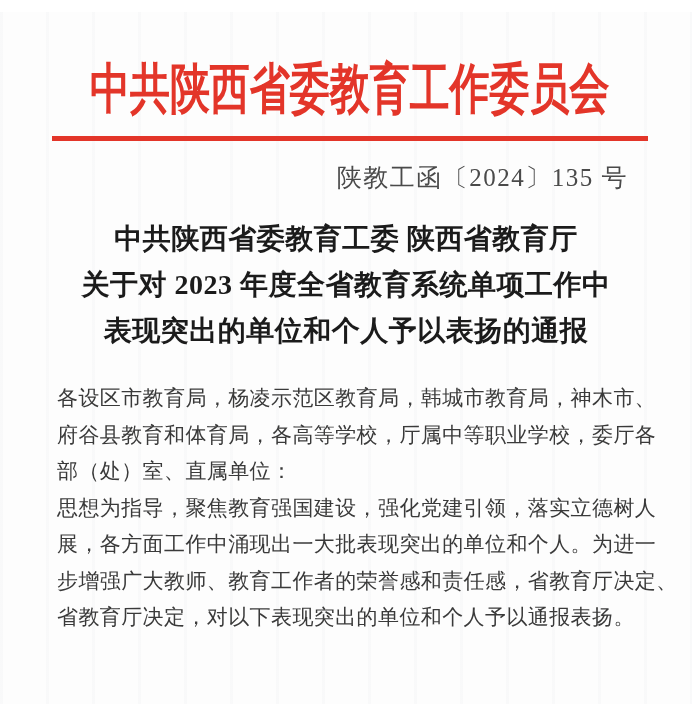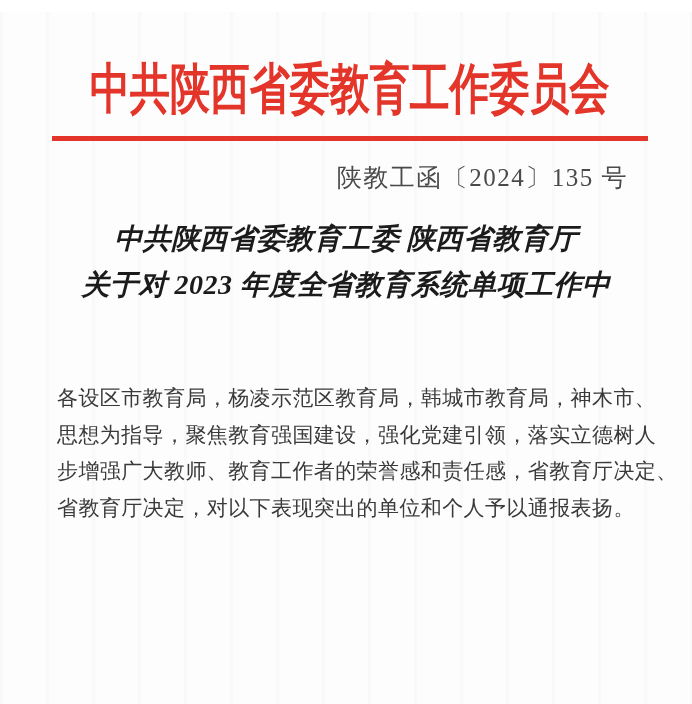--- a/index.html
+++ b/index.html
@@ -58,21 +58,20 @@
     position: absolute;
     top: 204px;
     left: 0;
     width: 100%;
     text-align: center;
     color: #1b1b1b;
     font-weight: bold;
     font-size: 28px;
     line-height: 46px;
     letter-spacing: 0.5px;
-    font-style: italic;
   }
   .doc-title .t-line { white-space: nowrap; }
   .body-text {
     position: absolute;
     top: 368px;
     left: 57px;
     width: 580px;
     font-size: 21px;
     line-height: 36.5px;
     color: #3a3a3a;
@@ -88,22 +87,26 @@
 
   <div class="org-name">中共陕西省委教育工作委员会</div>
 
   <div class="red-rule"></div>
 
   <div class="doc-number">陕教工函〔2024〕135 号</div>
 
   <div class="doc-title">
     <div class="t-line">中共陕西省委教育工委 陕西省教育厅</div>
     <div class="t-line">关于对 2023 年度全省教育系统单项工作中</div>
+    <div class="t-line">表现突出的单位和个人予以表扬的通报</div>
   </div>
 
   <div class="body-text">
     <div class="b-line">各设区市教育局，杨凌示范区教育局，韩城市教育局，神木市、</div>
+    <div class="b-line">府谷县教育和体育局，各高等学校，厅属中等职业学校，委厅各</div>
+    <div class="b-line">部（处）室、直属单位：</div>
     <div class="b-line">思想为指导，聚焦教育强国建设，强化党建引领，落实立德树人</div>
+    <div class="b-line">展，各方面工作中涌现出一大批表现突出的单位和个人。为进一</div>
     <div class="b-line">步增强广大教师、教育工作者的荣誉感和责任感，省教育厅决定、</div>
     <div class="b-line">省教育厅决定，对以下表现突出的单位和个人予以通报表扬。</div>
   </div>
 
 </div>
 
 </body></html>

